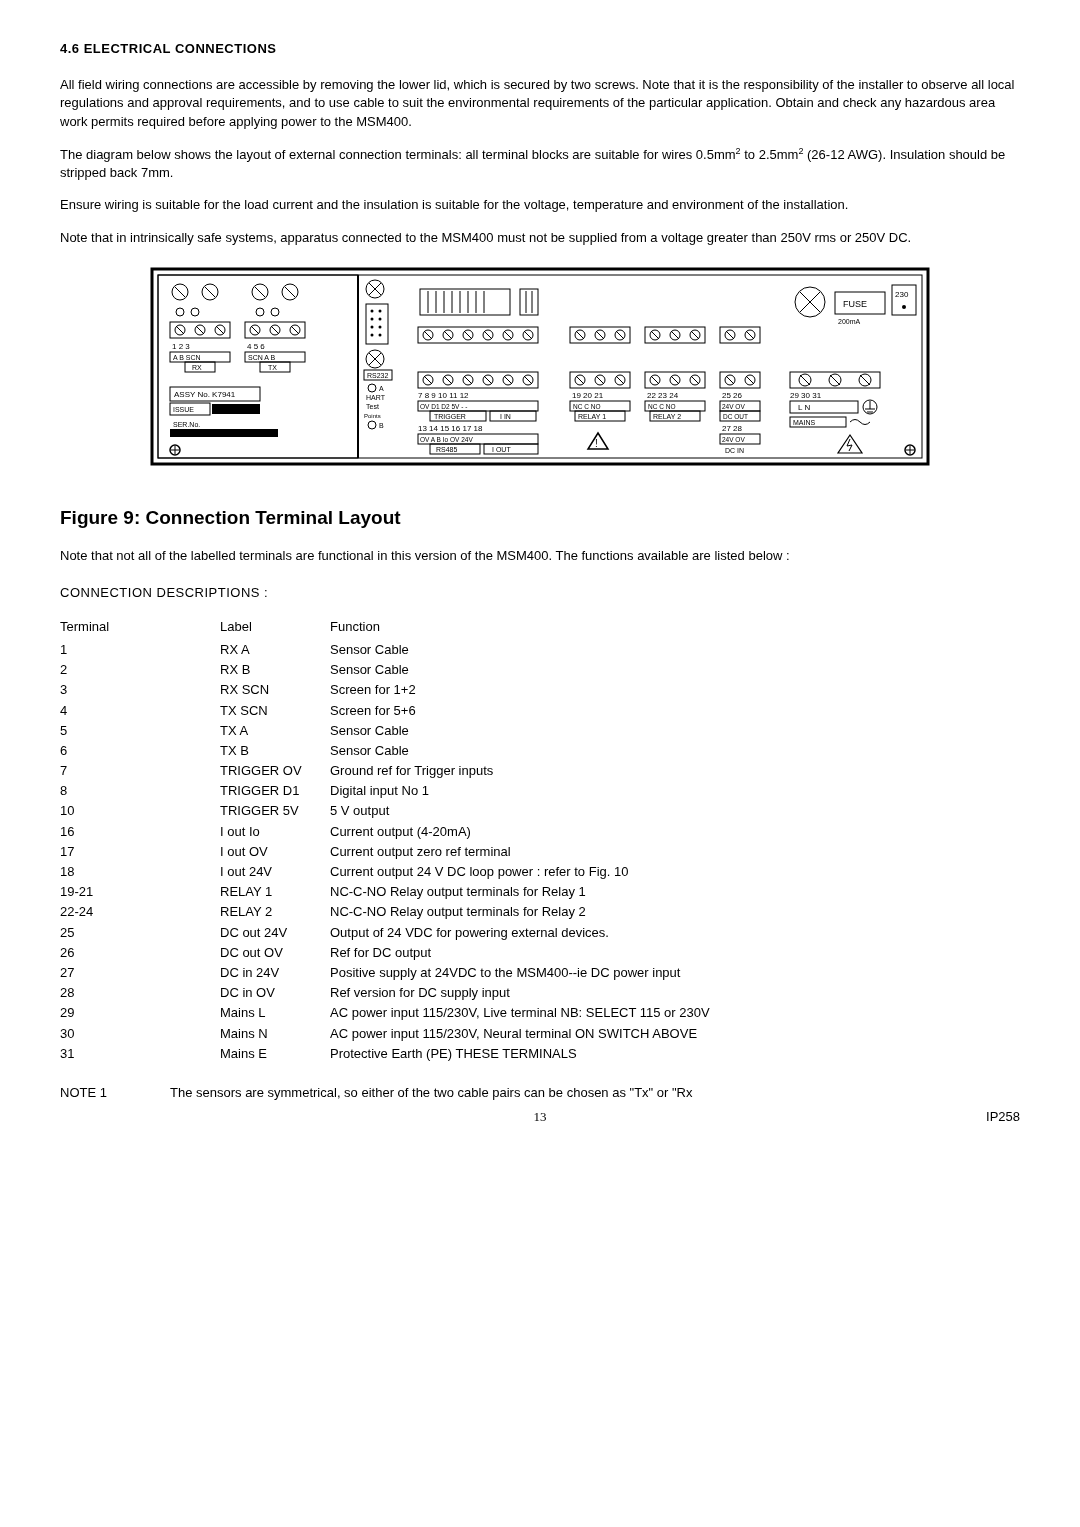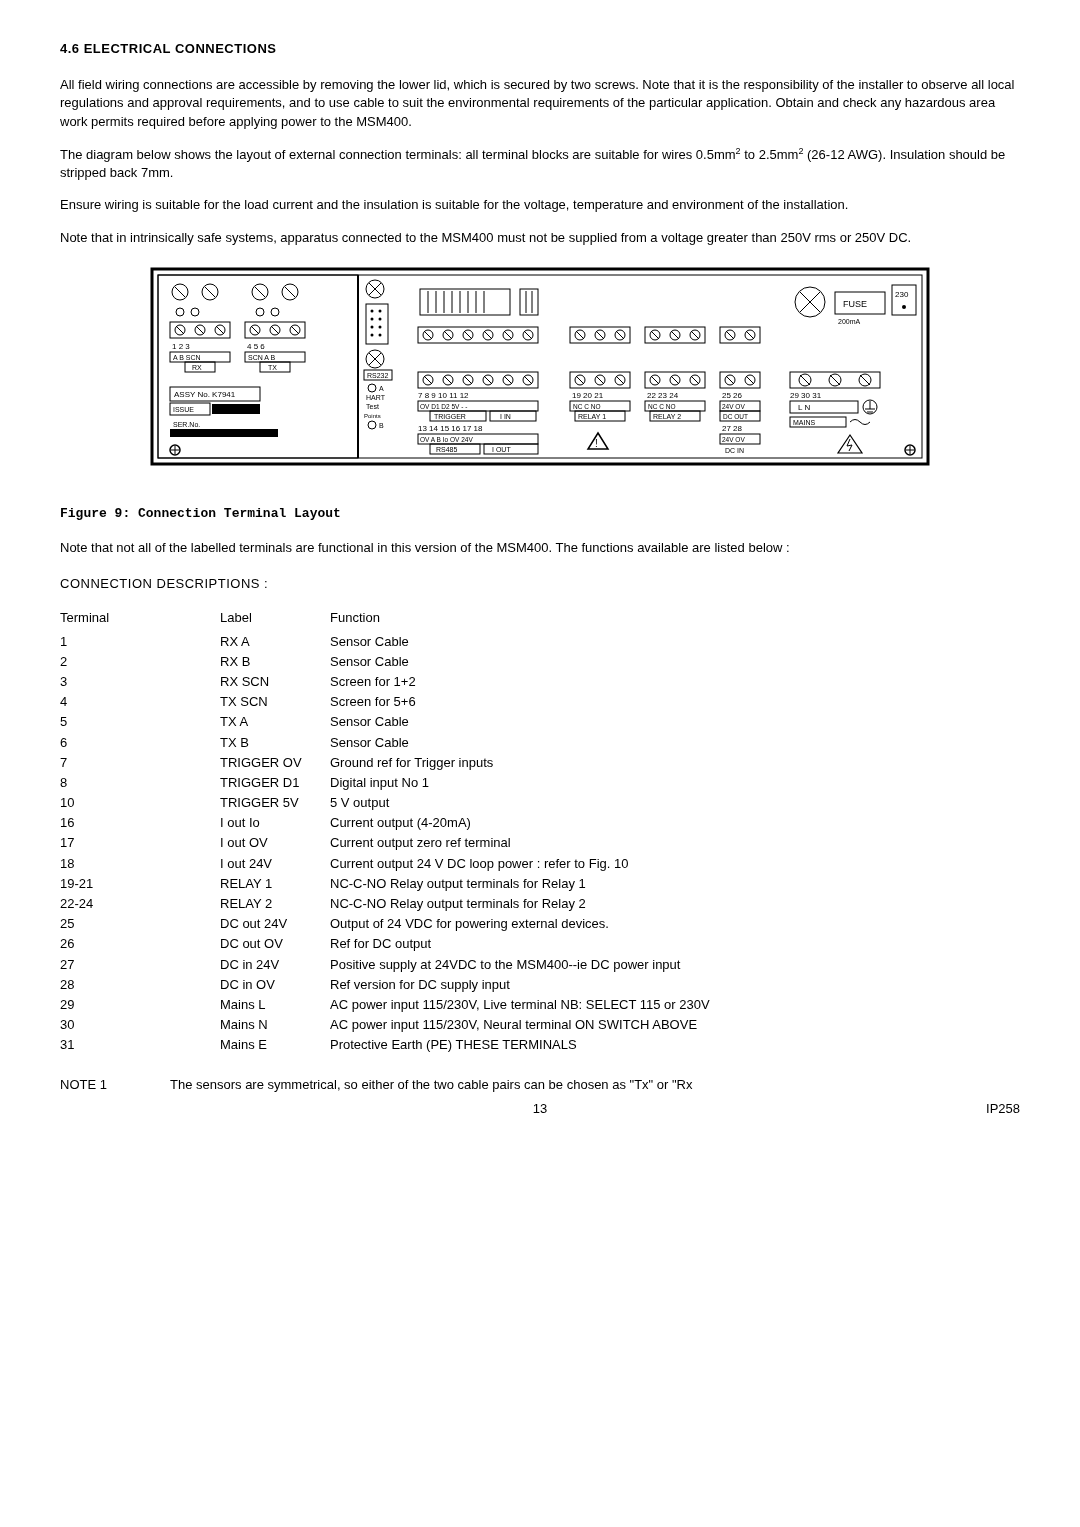--- a/index.html
+++ b/index.html
@@ -21,25 +21,24 @@
     .paragraph {
       font-size: 13px;
       margin-bottom: 14px;
     }
     .diagram-container {
       margin: 20px auto 14px auto;
       width: 780px;
     }
     .diagram-container svg { display: block; }
     .figure-caption {
-      font-size: 13px;
+      font-size: 19px;
       font-weight: bold;
       margin-top: 18px;
       margin-bottom: 16px;
-      font-family: Liberation Mono, monospace;
     }
     .sub-paragraph {
       font-size: 13px;
       margin-bottom: 18px;
     }
     .table-heading {
       font-size: 13px;
       margin-bottom: 16px;
       letter-spacing: 0.5px;
     }
@@ -55,21 +54,21 @@
       font-size: 13px;
     }
     .note-row .note-label { width: 110px; }
     .footer {
       display: flex;
       justify-content: space-between;
       align-items: flex-end;
       margin-top: 6px;
       font-size: 13px;
     }
-    .footer .page-center { flex: 1; text-align: center; }
+    .footer .page-center { flex: 1; text-align: center; font-family: Liberation Serif, serif; }
     .footer .ip-code { text-align: right; width: 80px; }
     sup { font-size: 9px; }
   </style>
 </head>
 <body>
 
 <div class="section-heading">4.6    ELECTRICAL CONNECTIONS</div>
 
 <p class="paragraph">All field wiring connections are accessible by removing the lower lid, which is secured  by two screws. Note that it is the responsibility of the installer to observe all local regulations and approval requirements, and to use cable to suit the environmental requirements of the particular application.  Obtain and check any hazardous area work permits required before applying power to the MSM400.</p>
 

